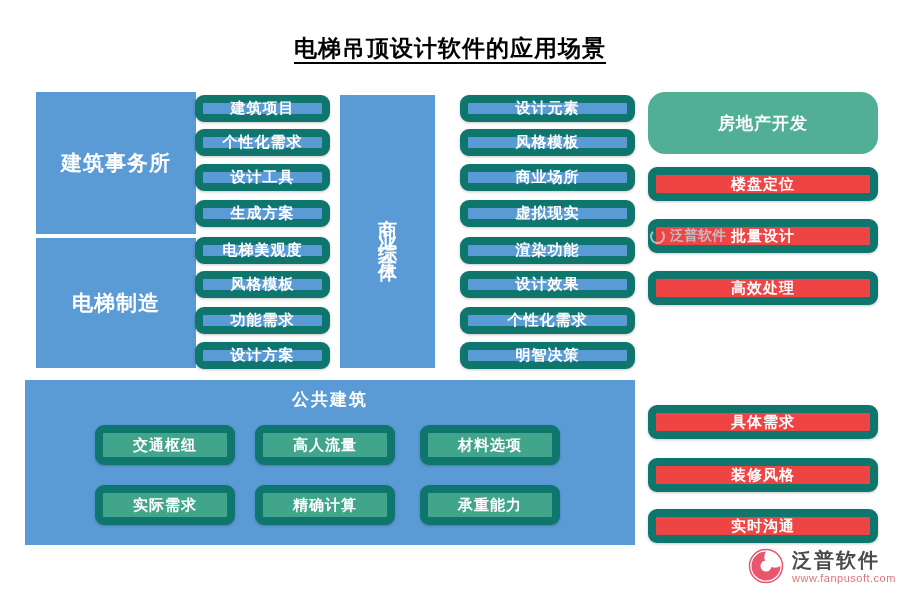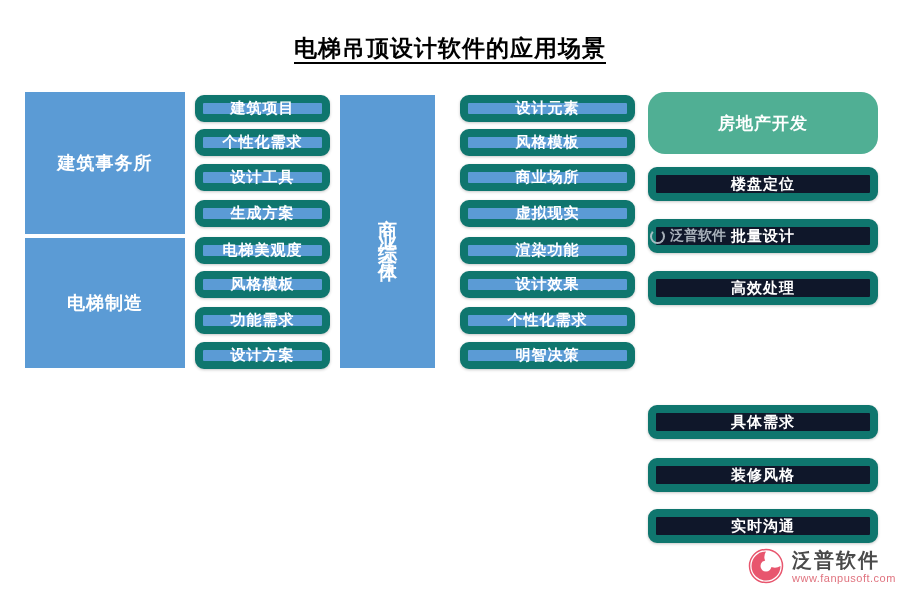--- a/index.html
+++ b/index.html
@@ -14,39 +14,39 @@
     letter-spacing:1px;
   }
 
   .box {
     position:absolute; display:flex; align-items:center; justify-content:center;
     color:#fff; font-weight:bold;
   }
   .blue  { background:#5b9bd5; }
   .green { background:#50af94; }
 
-  .bigbox { font-size:18px; letter-spacing:1px; }
+  .bigbox { font-size:21px; letter-spacing:1px;margin-left:11px; }
 
   .vertical {
     writing-mode:vertical-rl; text-orientation:upright;
     font-size:19px; letter-spacing:11px;
   }
 
   .header { font-size:17px; border-radius:17px; letter-spacing:1px; }
 
   .btn {
     position:absolute; display:flex; align-items:center; justify-content:center;
     color:#fff; font-weight:bold; font-size:15px;
     border:8px solid #0f766e; border-radius:9px;
     box-shadow:0 1px 3px rgba(0,0,0,0.22);
     letter-spacing:1px;
   }
   .c1 { left:195px; width:135px; height:27px; }
   .c2 { left:460px; width:175px; height:27px; }
-  .c3 { left:648px; width:230px; height:34px; background:#0f172a; }
+  .c3 { left:648px; width:230px; height:34px; background:#ef4444; }
   .c1.blue-btn, .c2.blue-btn { background:#5b9bd5; }
 
   .pb { display:block; }
   .pb-label {
     position:absolute; top:8px; left:0; width:100%;
     text-align:center; font-size:17px; font-weight:bold; color:#fff; letter-spacing:2px;
   }
   .igreen { background:#41a58c; width:140px; height:40px; }
 
   .watermark {
@@ -97,20 +97,29 @@
 
   <div class="box green header" style="left:648px;top:92px;width:230px;height:62px">房地产开发</div>
   <div class="btn c3" style="top:167px">楼盘定位</div>
   <div class="btn c3" style="top:219px">批量设计</div>
   <div class="btn c3" style="top:271px">高效处理</div>
 
   <div class="btn c3" style="top:405px">具体需求</div>
   <div class="btn c3" style="top:458px">装修风格</div>
   <div class="btn c3" style="top:509px">实时沟通</div>
 
+  <div class="box blue pb" style="left:25px;top:380px;width:610px;height:165px">
+    <div class="pb-label">公共建筑</div>
+    <div class="btn igreen" style="left:70px;top:45px">交通枢纽</div>
+    <div class="btn igreen" style="left:230px;top:45px">高人流量</div>
+    <div class="btn igreen" style="left:395px;top:45px">材料选项</div>
+    <div class="btn igreen" style="left:70px;top:105px">实际需求</div>
+    <div class="btn igreen" style="left:230px;top:105px">精确计算</div>
+    <div class="btn igreen" style="left:395px;top:105px">承重能力</div>
+  </div>
 
   <div class="watermark">
     <span class="wm-circle"></span>
     <span>泛普软件</span>
   </div>
 
   <div class="footer">
     <span>
       <svg width="36" height="36" viewBox="0 0 36 36">
         <circle cx="18" cy="18" r="16.5" fill="#ffffff" stroke="#e8566e" stroke-width="1.5"></circle>

